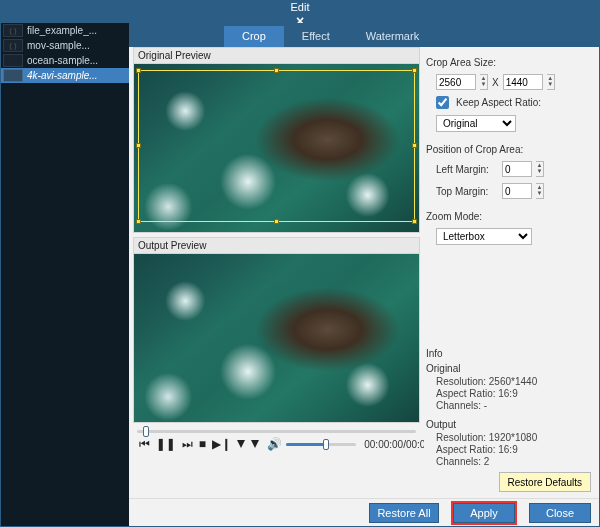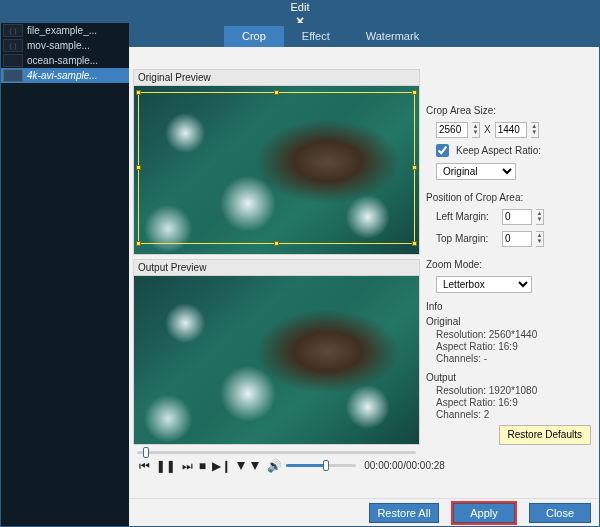--- a/index.html
+++ b/index.html
@@ -18,21 +18,21 @@
   .sidebar-item.selected { background: #3d7fbf; color: #fff; font-style: italic; }
   .sidebar-item .thumb { width: 20px; height: 13px; background: #1a2430; border: 1px solid #2a3a46; display: flex; align-items: center; justify-content: center; color:#555; font-size:8px; flex:none; }
   .sidebar-item.selected .thumb { background:#324d66; border-color:#4a6a88; }
 
   .main { flex: 1; display: flex; flex-direction: column; min-width: 0; }
 
   .tabbar { height: 24px; background: #2b5d85; display: flex; align-items: flex-end; padding-left: 95px; }
   .tab { color: #d7e4ee; font-size: 11px; padding: 4px 18px 5px; cursor: pointer; }
   .tab.active { background: #3d7fbf; color: #fff; }
 
-  .content { flex: 1; display: flex; background: #f2f2f2; min-height: 0; align-items: center; }
+  .content { flex: 1; display: flex; background: #f2f2f2; min-height: 0; }
 
   .previews { flex: 1; display: flex; flex-direction: column; padding: 0 4px; min-width: 0; }
   .sect-label { font-size: 10px; color: #222; padding: 2px 2px 2px 4px; background: #e8e8e8; border:1px solid #d4d4d4; border-bottom:none; }
   .prev-frame { border: 1px solid #d4d4d4; background: #000; height: 170px; max-height: 170px; position: relative; overflow: hidden; }
   #orig-prev { margin-bottom: 4px; }
 
   .ocean {
     position: absolute; inset: 0;
     background:
       radial-gradient(ellipse 120px 70px at 68% 45%, #5c4a3a 0%, #3e2f22 28%, rgba(0,0,0,0) 60%),
@@ -60,21 +60,21 @@
   .vol { display:flex; align-items:center; gap:4px; }
   .vol-track { width:70px; height:3px; background:#cfcfcf; position:relative; border-radius:2px;}
   .vol-fill { position:absolute;left:0;top:0;height:100%; width:55%; background:#3d7fbf; border-radius:2px;}
   .vol-thumb { position:absolute; left:53%; top:-4px; width:6px; height:11px; background:#fff; border:1px solid #4a6a88; border-radius:2px;}
   .time { font-size:10px; color:#333; margin-left:auto; margin-right:6px; }
 
   .right-pane { width: 175px; background: #f2f2f2; padding: 8px 8px 6px 2px; font-size: 10px; color: #333; display:flex; flex-direction:column; }
   .sect-title { color:#333; margin: 2px 0 4px; }
   .row { display:flex; align-items:center; gap:4px; margin: 2px 0 4px; padding-left: 10px;}
   .row .lbl { width: 62px; text-align: left; }
-  .num-box { width: 32px; height: 16px; border:1px solid #b8b8b8; background:#fff; font-size:10px; padding:0 2px; }
+  .num-box { width: 40px; height: 16px; border:1px solid #b8b8b8; background:#fff; font-size:10px; padding:0 2px; }
   .spin { width:8px; height:16px; border:1px solid #b8b8b8; border-left:none; background:#f3f3f3; font-size:6px; line-height:6px; text-align:center; color:#555;}
   .sel { height:17px; border:1px solid #b8b8b8; background:#fff; font-size:10px; padding:0 2px;}
   .chk { margin-right:3px; accent-color:#3d7fbf;}
   .info-block { margin-top:auto; margin-bottom: 4px;}
   .info-block .hdr { margin: 4px 0 2px; color:#333;}
   .info-block .line { padding-left:10px; color:#444; margin:1px 0;}
   .restore { align-self:flex-end; margin-top:0; height:20px; font-size:10px; padding:0 8px; border:1px solid #b8b8b8; background:#fef9c3; cursor:pointer;}
 
   .footer { height: 28px; background: #f2f2f2; display:flex; align-items:center; justify-content:flex-end; gap:14px; padding: 0 8px; border-top:1px solid #dcdcdc;}
   .btn { height:20px; min-width:62px; font-size:11px; border:1px solid #2b5d85; background:#3d7fbf; color:#fff; cursor:pointer; }

